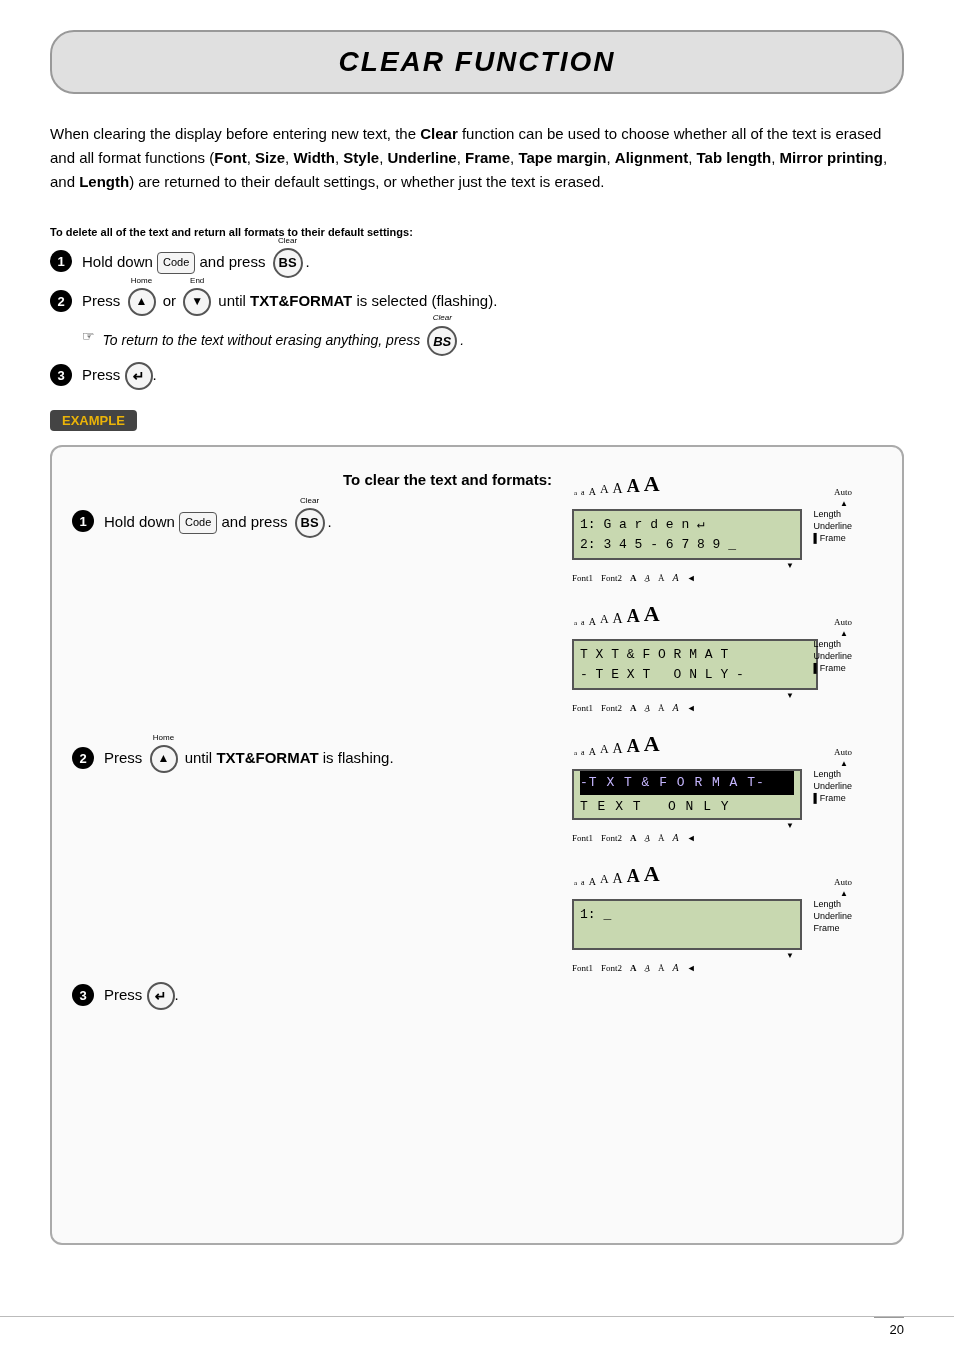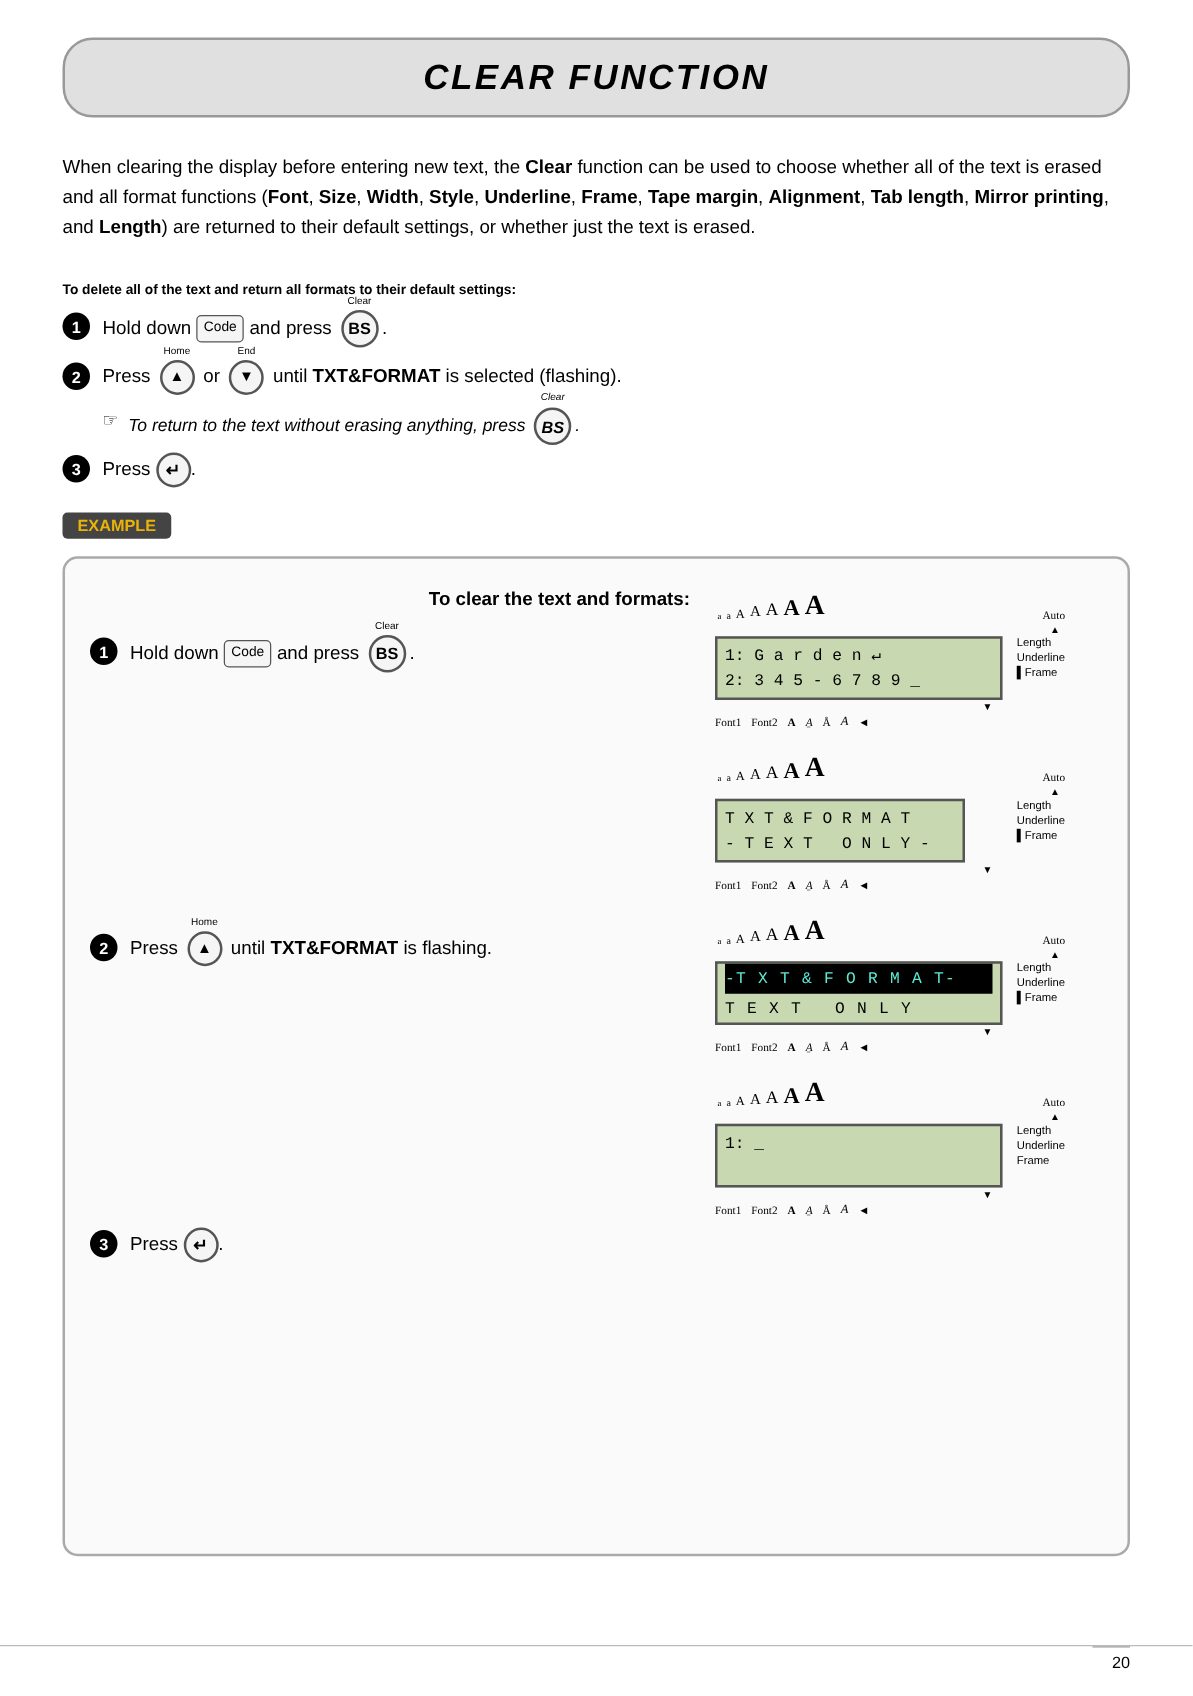--- a/index.html
+++ b/index.html
@@ -466,21 +466,21 @@
           <span style="font-size:8px">a</span>
           <span style="font-size:10px">A</span>
           <span style="font-size:12px">A</span>
           <span style="font-size:14px">A</span>
           <span style="font-size:18px; font-family:serif; font-weight:bold;">A</span>
           <span style="font-size:22px; font-family:serif; font-weight:bold;">A</span>
           <span class="lcd-auto">Auto</span>
         </div>
         <div style="font-size:8px; text-align:right; padding-right:4px; margin-bottom:1px;">▲</div>
         <div style="position:relative; display:inline-block; width:230px;">
-          <div class="lcd-screen" style="width:200px;">
+          <div class="lcd-screen" style="width:246px;">
             <div>T X T &amp; F O R M A T</div>
             <div>- T E X T &nbsp; O N L Y -</div>
           </div>
           <div class="lcd-sidebar">
             <span>Length</span>
             <span>Underline</span>
             <span>▌Frame</span>
           </div>
         </div>
         <div style="font-size:8px; text-align:right; padding-right:58px; margin-top:1px;">▼</div>
@@ -502,21 +502,21 @@
           <span style="font-size:10px">A</span>
           <span style="font-size:12px">A</span>
           <span style="font-size:14px">A</span>
           <span style="font-size:18px; font-family:serif; font-weight:bold;">A</span>
           <span style="font-size:22px; font-family:serif; font-weight:bold;">A</span>
           <span class="lcd-auto">Auto</span>
         </div>
         <div style="font-size:8px; text-align:right; padding-right:4px; margin-bottom:1px;">▲</div>
         <div style="position:relative; display:inline-block; width:230px;">
           <div class="lcd-screen" style="width:230px; padding: 0 6px;">
-            <div style="background:#000; color:#5eead4; padding:2px 0; letter-spacing:1px;">-T X T &amp; F O R M A T-</div>
+            <div style="background:#000; color:#c4b5fd; padding:2px 0; letter-spacing:1px;">-T X T &amp; F O R M A T-</div>
             <div style="padding:2px 0; letter-spacing:1px;">T E X T &nbsp; O N L Y</div>
           </div>
           <div class="lcd-sidebar">
             <span>Length</span>
             <span>Underline</span>
             <span>▌Frame</span>
           </div>
         </div>
         <div style="font-size:8px; text-align:right; padding-right:58px; margin-top:1px;">▼</div>
         <div class="lcd-bottom">

